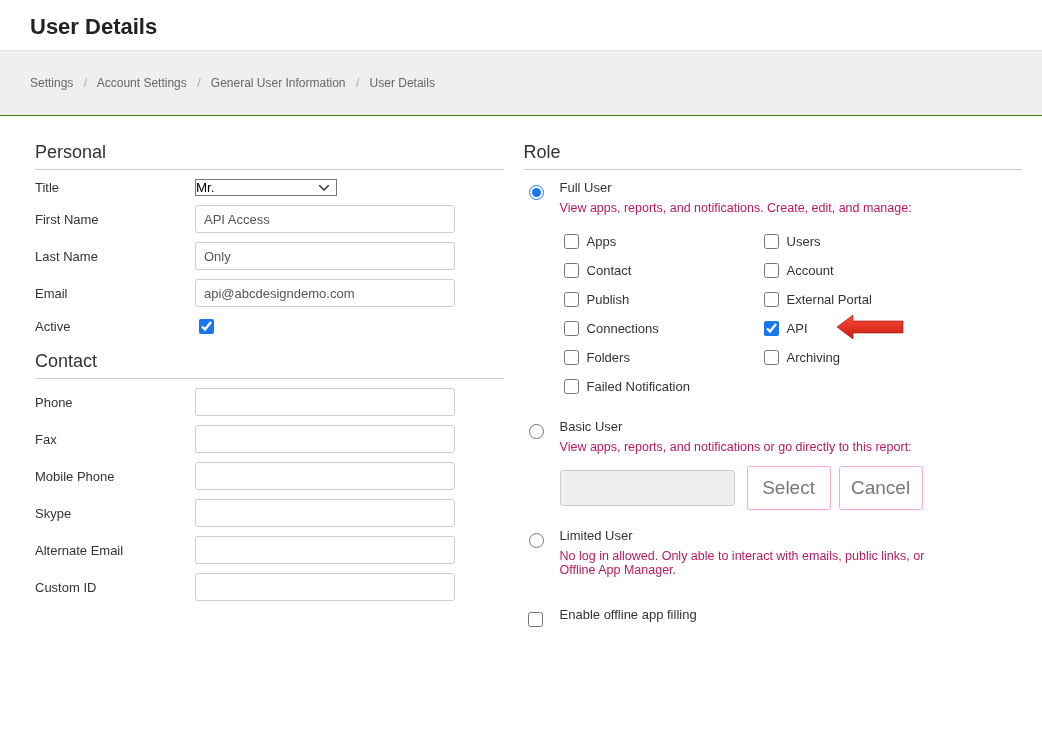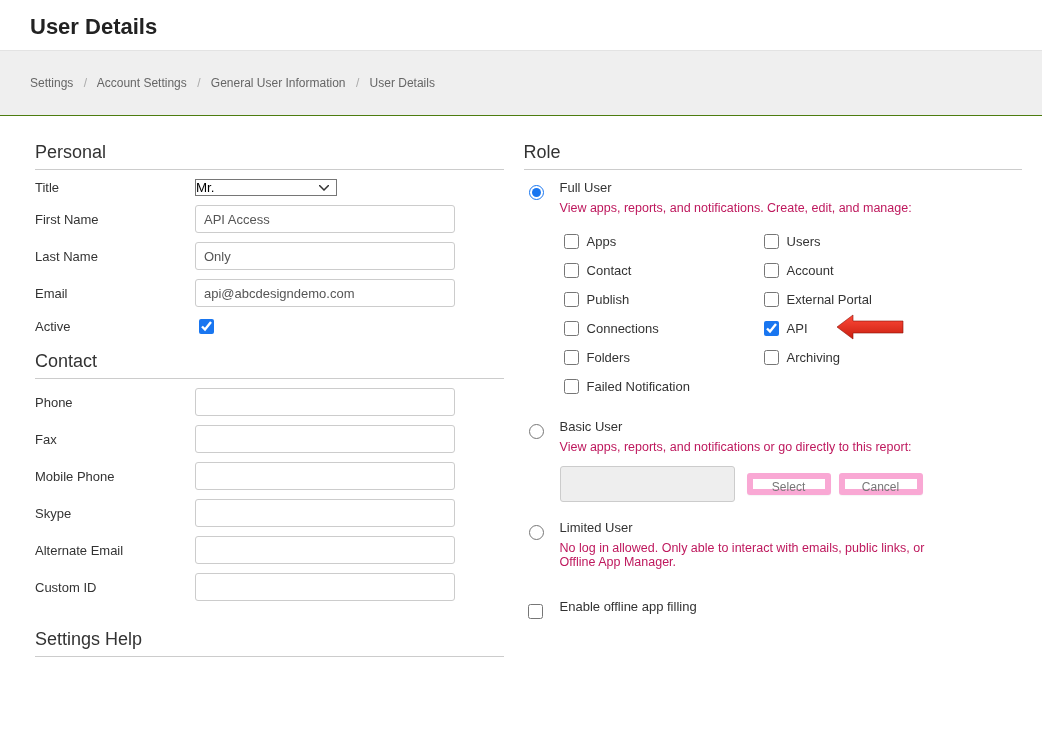--- a/index.html
+++ b/index.html
@@ -25,21 +25,21 @@
   input[type=radio] { width:15px; height:15px; accent-color:#1976f0; }
   .role-item { display:flex; margin:10px 0 18px; }
   .role-radio { width:36px; padding-top:2px; }
   .role-body { flex:1; }
   .role-name { font-size:13px; color:#333; margin-bottom:6px; }
   .role-desc { font-size:12.5px; color:#be185d; margin-bottom:12px; }
   .perm-grid { display:flex; }
   .perm-col { width:200px; }
   .perm-item { display:flex; align-items:center; height:29px; font-size:13px; color:#333; }
   .perm-item input { margin-right:8px; }
-  .btn { display:inline-block; min-width:84px; height:22px; border:6px solid #f9a8d4; border-radius:3px; background:#fff; color:#777; font-size:12px; margin:0 4px; cursor:pointer; box-shadow:0 1px 1px rgba(0,0,0,0.04); }
+  .btn { display:inline-block; min-width:84px; height:44px; border:1px solid #f9a8d4; border-radius:3px; background:#fff; color:#777; font-size:19px; margin:0 4px; cursor:pointer; box-shadow:0 1px 1px rgba(0,0,0,0.04); }
   .report-input { width:175px; height:36px; border:1px solid #ccc; border-radius:3px; background:#eee; margin-right:8px; }
   .arrow { position:absolute; left:835px; top:313px; pointer-events:none; }
 </style>
 </head>
 <body>
 
 <div class="page">
 
   <div class="page-title">User Details</div>
 
@@ -114,21 +114,20 @@
         </div>
       <div class="form-row">
           <label>Alternate Email</label>
           <div class="control"><input type="text" style=""></div>
         </div>
       <div class="form-row">
           <label>Custom ID</label>
           <div class="control"><input type="text" style=""></div>
         </div>
 
-      <div class="section-header" style="margin-top:28px;">Settings Help</div>
 
     </div>
 
     <div class="col-right">
 
       <div class="section-header">Role</div>
 
       <div class="role-item">
         <div class="role-radio"><input type="radio" name="role" checked="" style=""></div>
         <div class="role-body">

